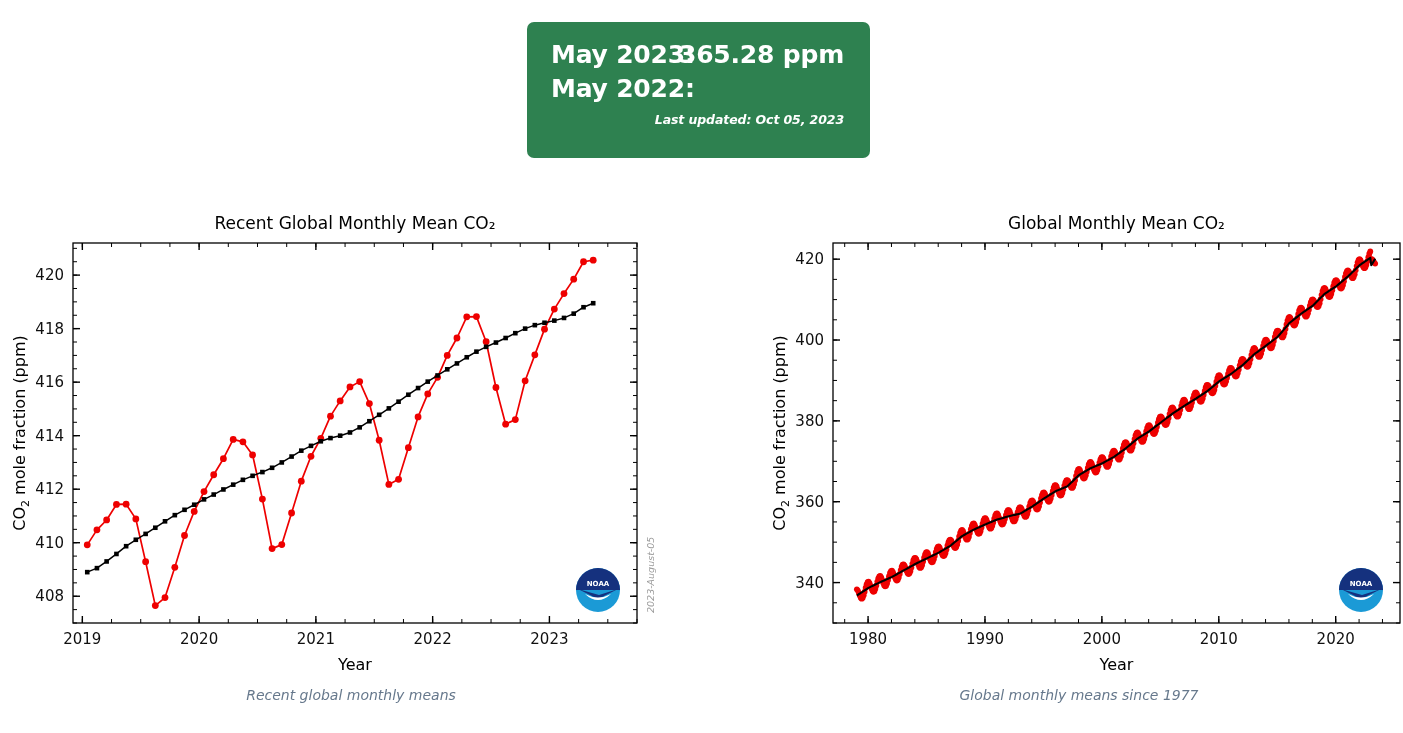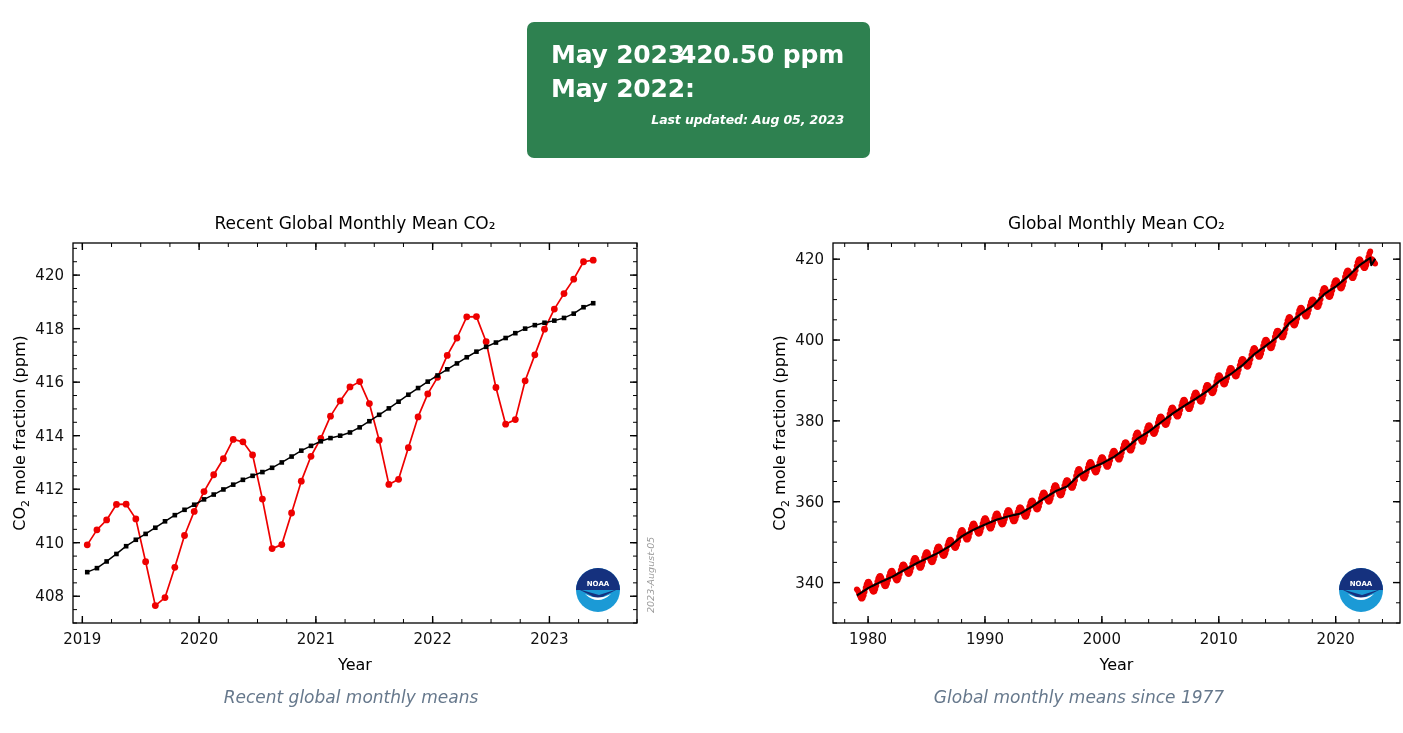--- a/index.html
+++ b/index.html
@@ -72,21 +72,21 @@
     display: block;
   }
 
   .caption {
     position: absolute;
     left: 0;
     top: 482px;
     width: 100%;
     text-align: center;
     font-style: italic;
-    font-size: 17px;
+    font-size: 14px;
     color: #66788c;
     font-family: "DejaVu Sans", "Liberation Sans", sans-serif;
   }
 
   text {
     font-family: "DejaVu Sans", "Liberation Sans", sans-serif;
     fill: #000000;
   }
   .chart-title   { font-size: 17px; text-anchor: middle; }
   .tick-label    { font-size: 15px; fill: #101010; }
@@ -94,26 +94,26 @@
   .watermark     { font-size: 9.5px; font-style: italic; fill: #9a9a9a; }
   .noaa-text     { font-size: 7px; font-weight: bold; fill: #ffffff; text-anchor: middle;
                    font-family: "DejaVu Sans", "Liberation Sans", sans-serif; }
 </style>
 </head>
 <body>
 
 <div id="summary-box">
   <div class="summary-row">
     <span class="summary-label">May 2023:</span>
-    <span class="summary-value">420.50 ppm</span>
+    <span class="summary-value">365.28 ppm</span>
   </div>
   <div class="summary-row">
     <span class="summary-label">May 2022:</span>
   </div>
-  <div id="summary-updated">Last updated: Aug 05, 2023</div>
+  <div id="summary-updated">Last updated: Oct 05, 2023</div>
 </div>
 
 <div class="panel" id="panel-left">
   <svg id="svg-recent" width="702" height="480" viewBox="0 0 702 480">
       <text x="355" y="24" class="chart-title">Recent Global Monthly Mean CO₂</text>
       <rect x="73" y="38" width="564" height="380" fill="none" stroke="#000" stroke-width="1.3"></rect>
       <g>
         <line x1="82.34161490682395" y1="418" x2="82.34161490682395" y2="414" stroke="#000" stroke-width="1"></line>
         <line x1="82.34161490682395" y1="38" x2="82.34161490682395" y2="42" stroke="#000" stroke-width="1"></line>
         <line x1="111.5341614906753" y1="418" x2="111.5341614906753" y2="414" stroke="#000" stroke-width="1"></line>

